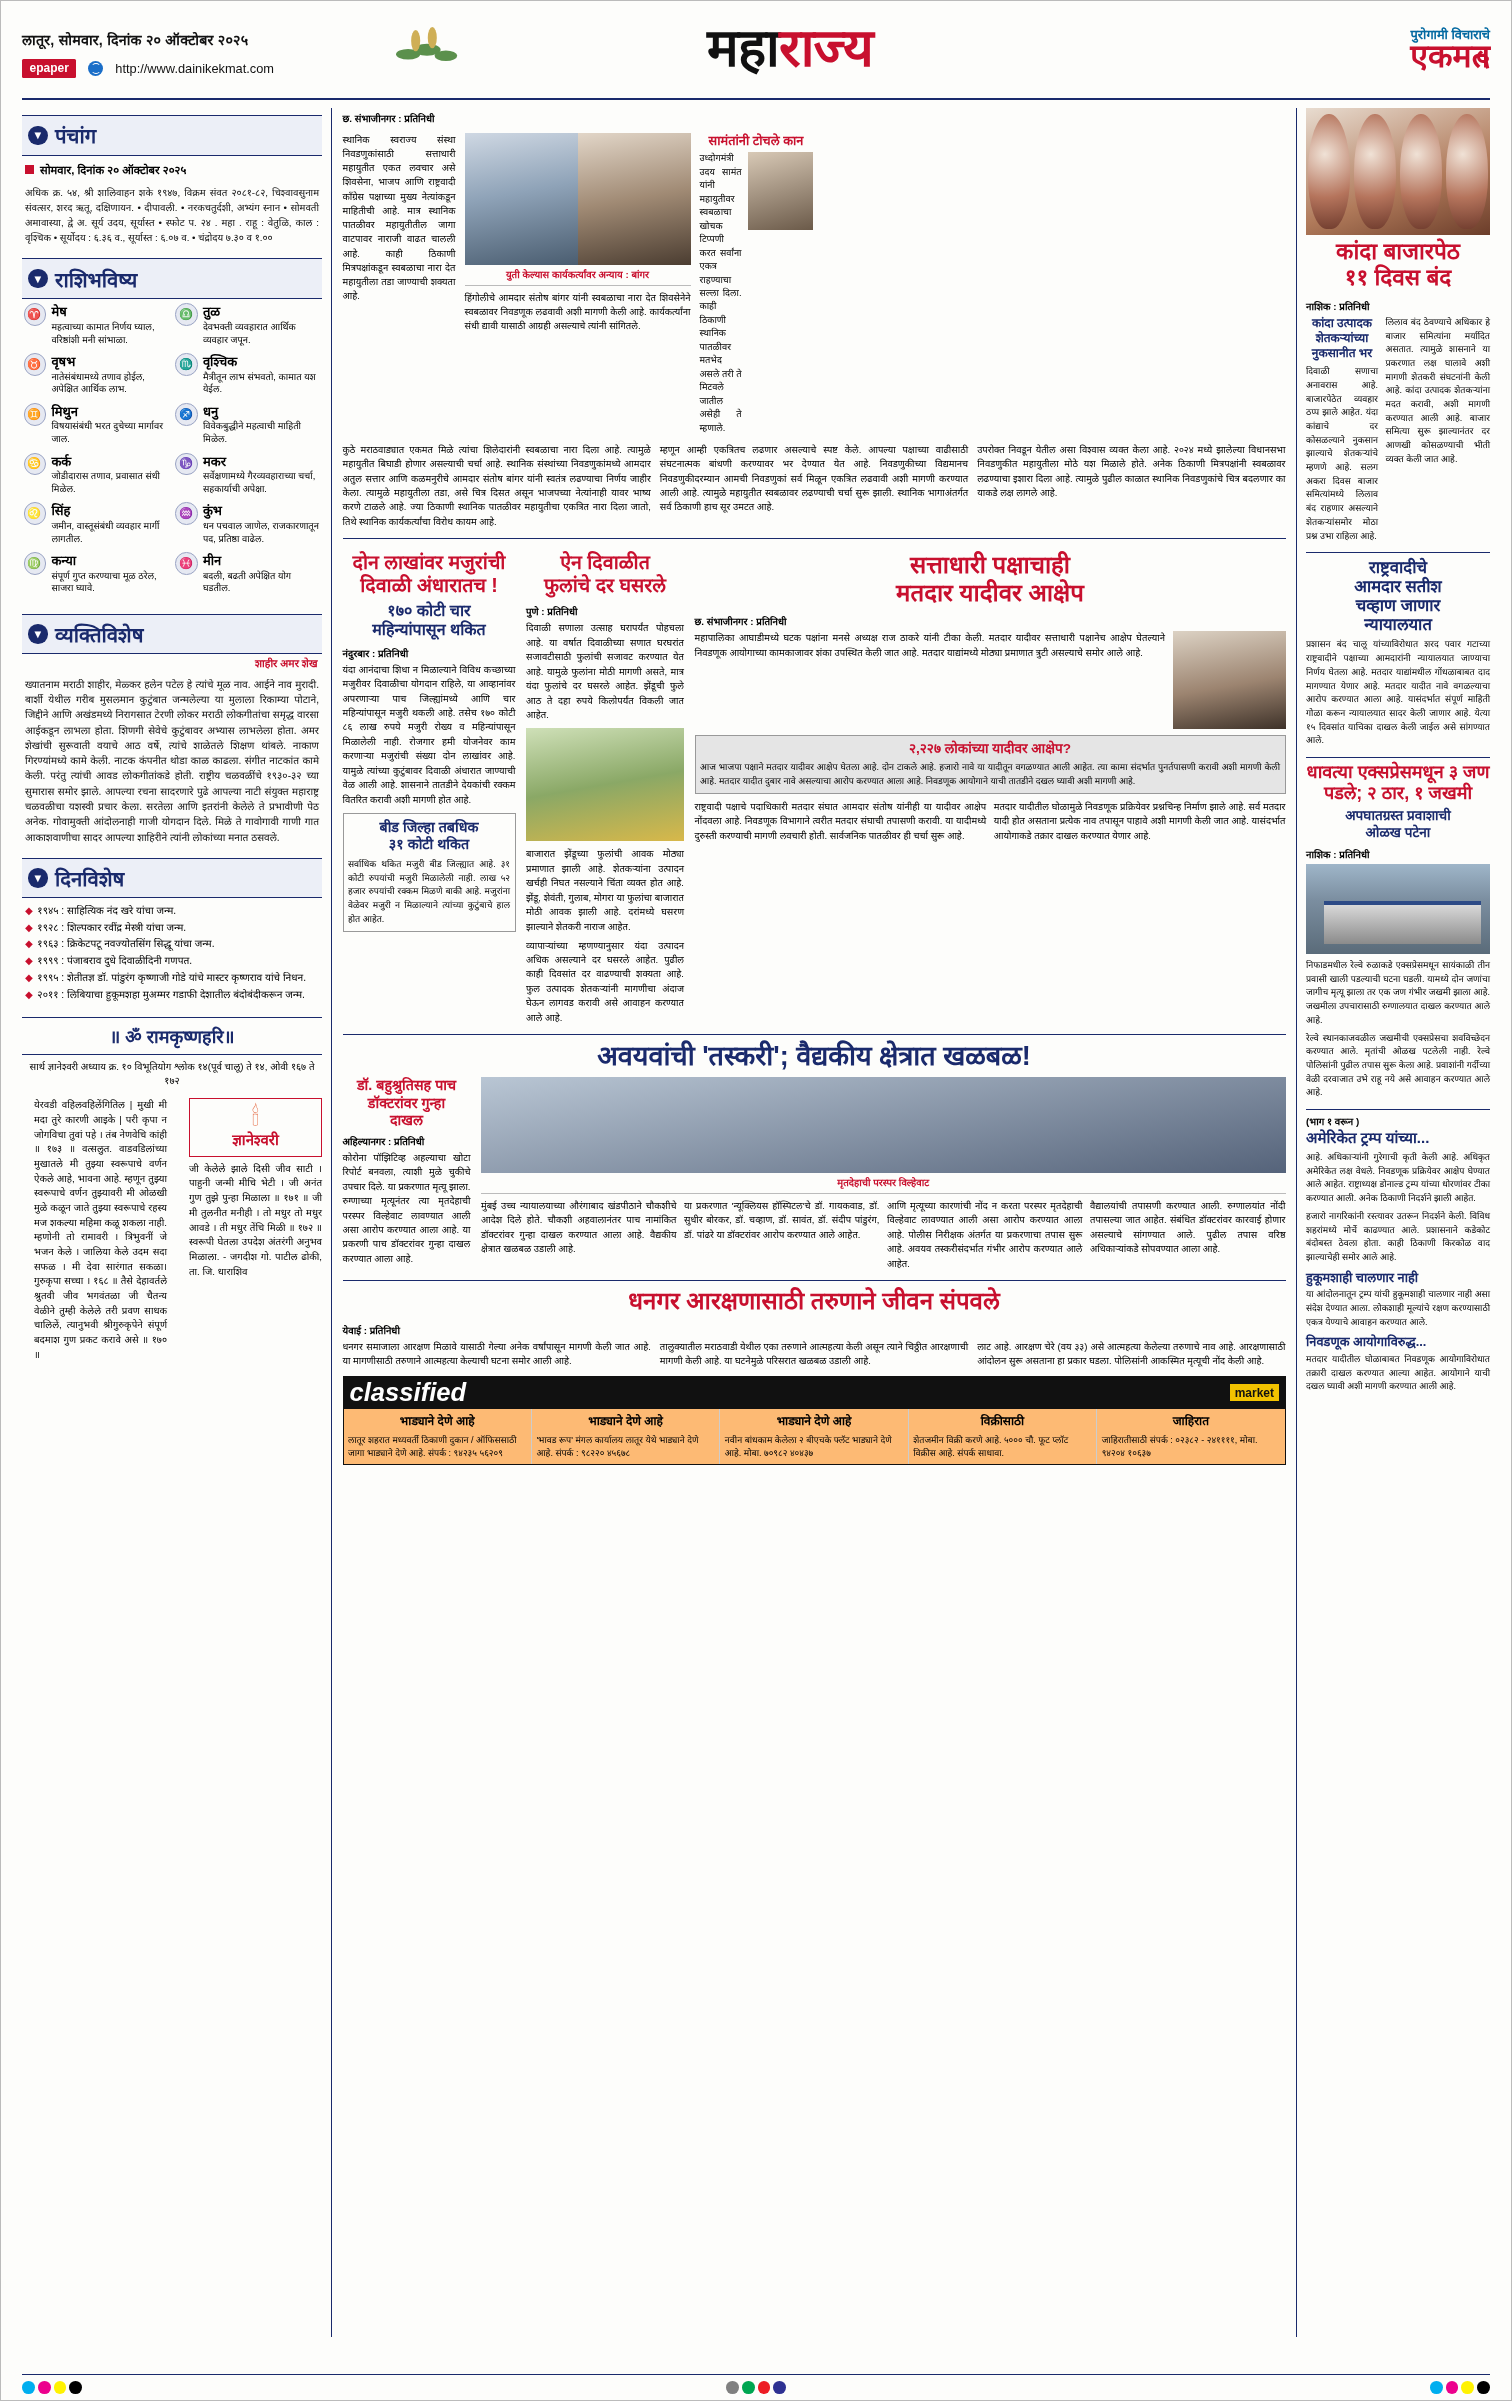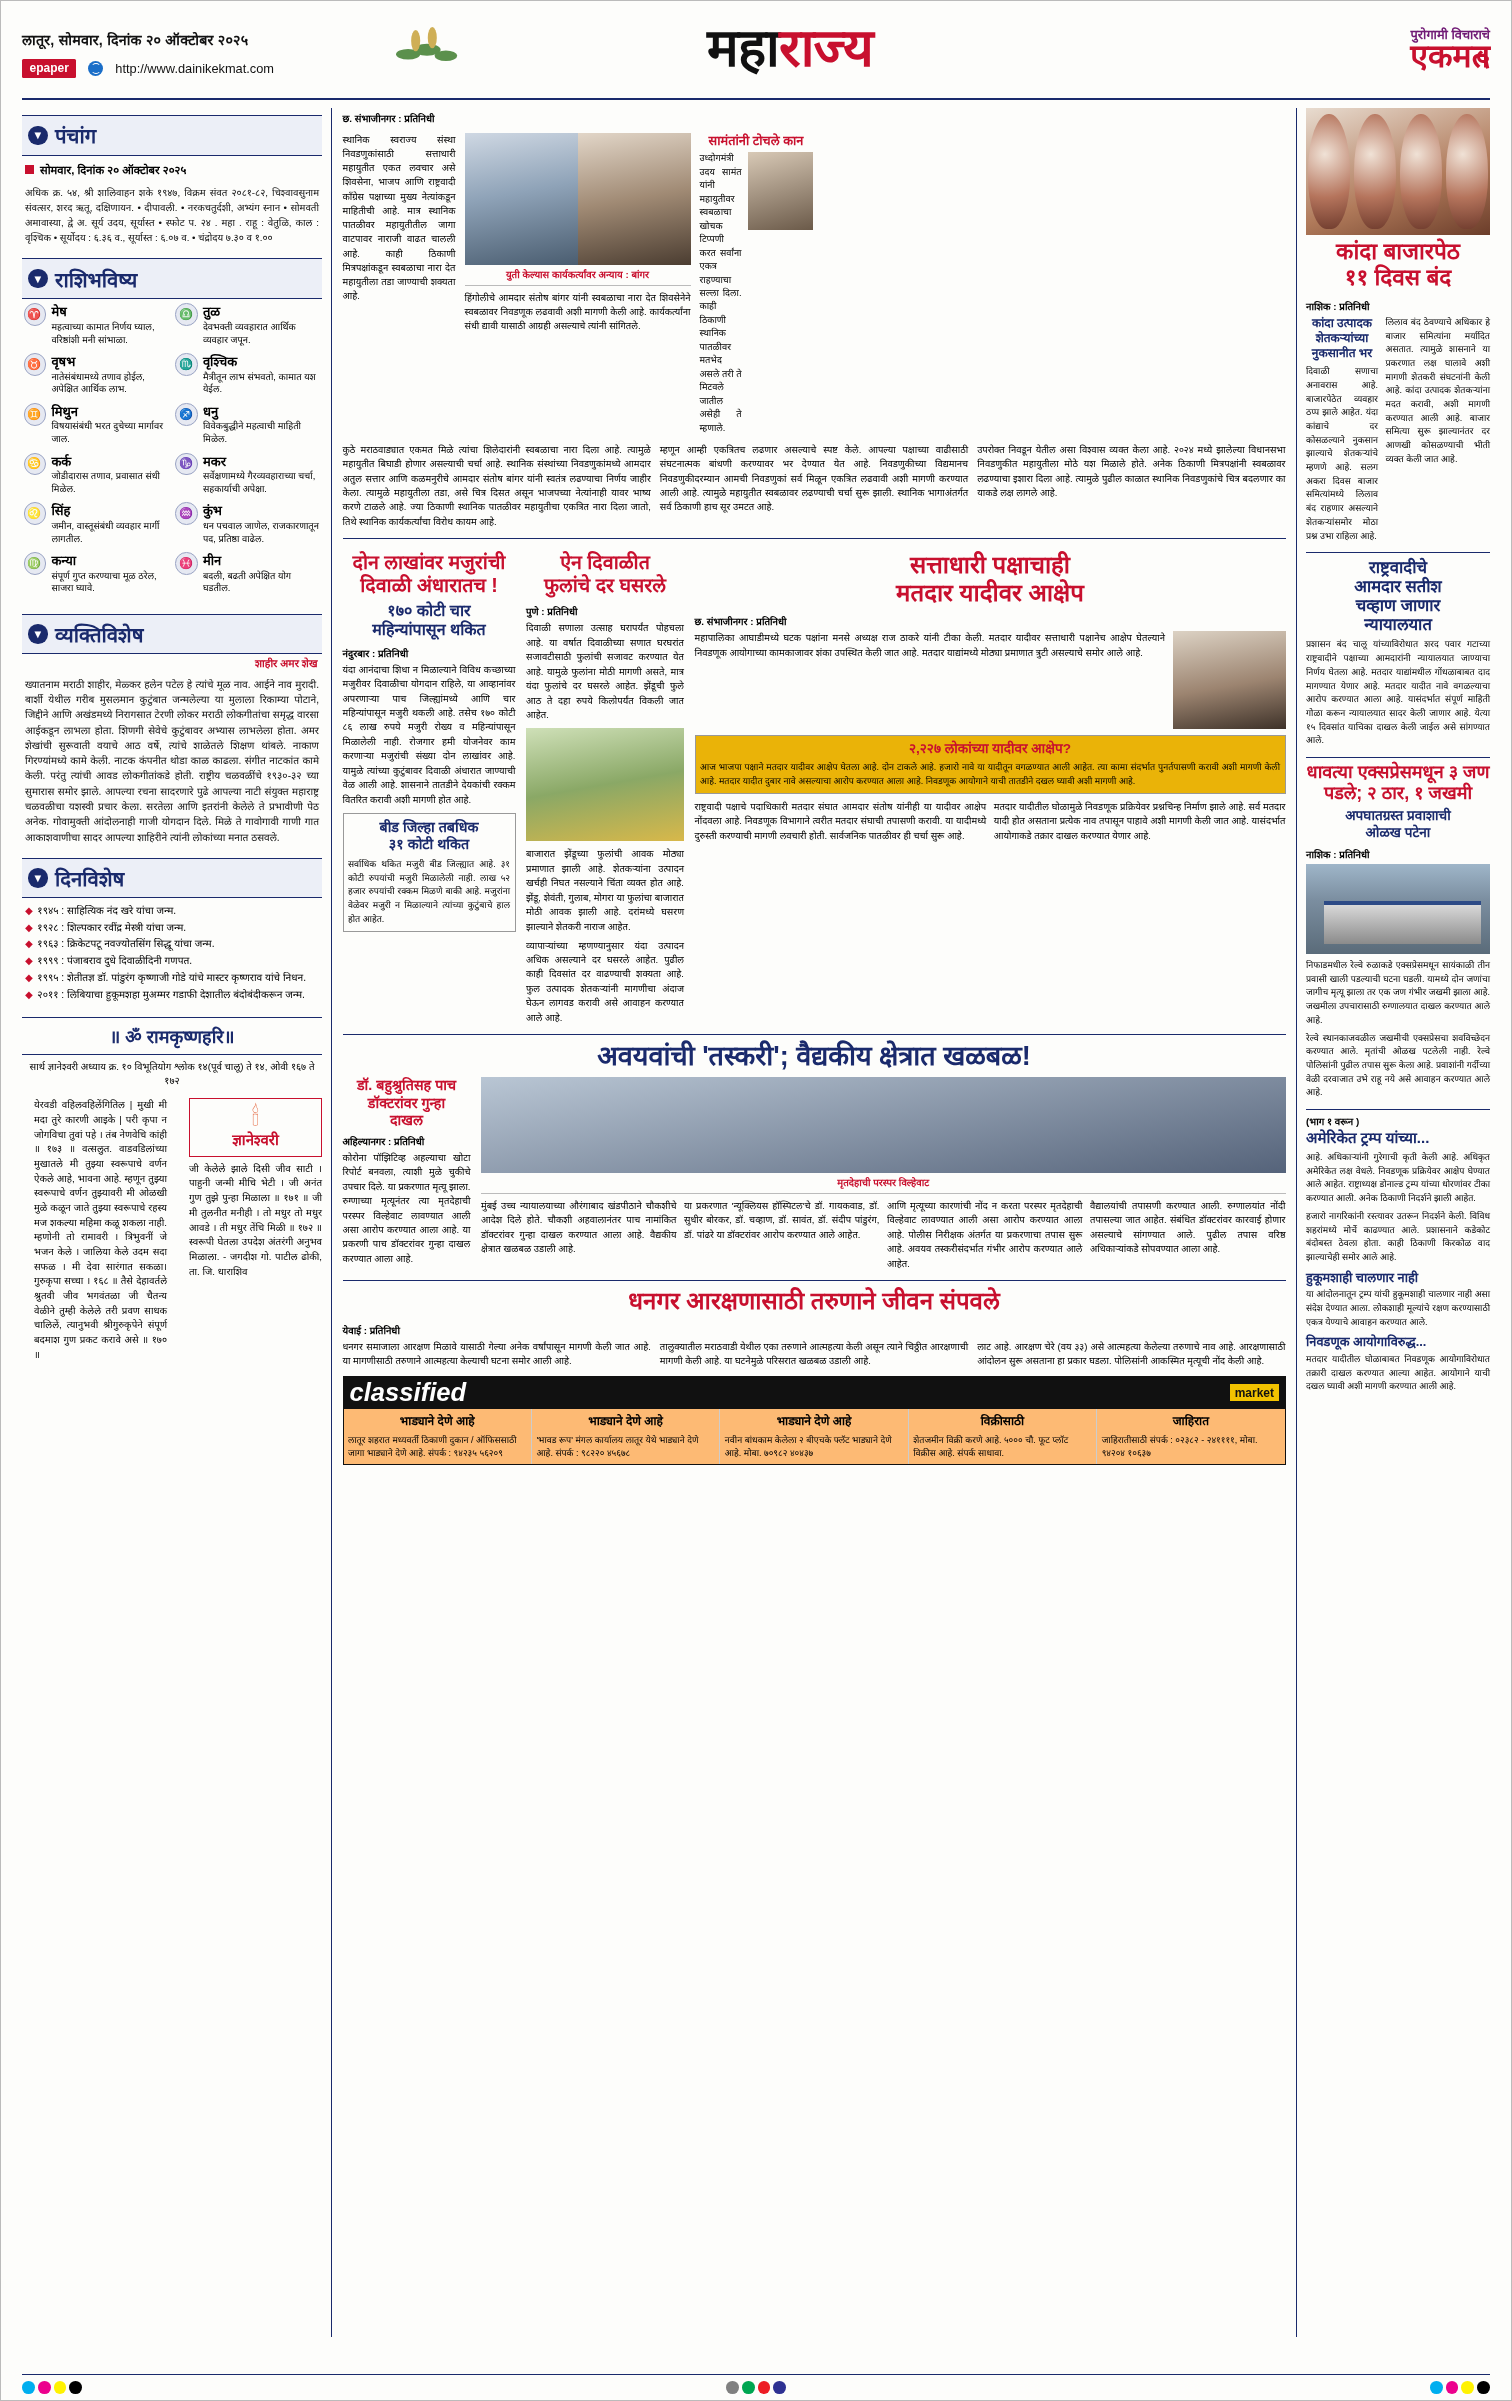--- a/index.html
+++ b/index.html
@@ -20,21 +20,21 @@
   .epbadge { background:#c8102e; color:#fff; font-size:12px; font-weight:bold; padding:2.3px 7.5px; border-radius:1.5px; }
   .globe { width:15px; height:15px; border-radius:50%; background:#1a6ec8; position:relative; }
   .globe:after { content:""; position:absolute; inset:2.3px; border-radius:50%; border:1.5px solid #fff; border-left-color:transparent; border-right-color:transparent;}
   .mh-url { font-size:12.8px; color:#111; }
   .mh-center { flex:1; text-align:center; position:relative; padding-top:4.5px; }
   .logo-main { font-size:53px; font-weight:bold; letter-spacing:-0.8px; line-height:1; }
   .logo-main .maha { color:#111; }
   .logo-main .rajya { color:#c8102e; }
   .logo-wheat { position:absolute; left:47px; top:7.5px; width:68px; height:47px; opacity:.85;}
   .mh-right { width:256px; text-align:right; padding-top:9px; position:relative; }
-  .tag-small { font-size:12.8px; color:#701a75; font-weight:bold; }
+  .tag-small { font-size:12.8px; color:#0369a1; font-weight:bold; }
   .logo-ekmat { font-size:32px; font-weight:bold; color:#c8102e; line-height:1; margin-top:-3px; }
   .pagenum { position:absolute; right:0; top:22.6px; font-size:27px; color:#c8102e; font-weight:bold;}
 
   
   .cols { display:flex; margin-top:7.5px; height:2229px; }
   .col-left { width:310px; border-right:1.5px solid #1a2a6c; padding-right:9px; }
   .col-mid { flex:1; padding:0 10.5px; }
   .col-right { width:194px; border-left:1.5px solid #1a2a6c; padding-left:9px; }
 
   
@@ -376,21 +376,21 @@
             </div>
             <div class="byline">छ. संभाजीनगर : प्रतिनिधी</div>
             <div style="display:flex; gap:7.5px;">
               <div style="flex:1;">
                 <div class="txt">महापालिका आघाडीमध्ये घटक पक्षांना मनसे अध्यक्ष राज ठाकरे यांनी टीका केली. मतदार यादीवर सत्ताधारी पक्षानेच आक्षेप घेतल्याने निवडणूक आयोगाच्या कामकाजावर शंका उपस्थित केली जात आहे. मतदार याद्यांमध्ये मोठ्या प्रमाणात त्रुटी असल्याचे समोर आले आहे.</div>
               </div>
               <div style="width:113px;">
                 <div class="leader-photo"></div>
               </div>
             </div>
-            <div class="box" style="margin-top:6px; background:#eab308;">
+            <div class="box" style="margin-top:6px; background:#e5e5e5;">
               <div class="small-head" style="font-size:13.6px;">२,२२७ लोकांच्या यादीवर आक्षेप?</div>
               <div class="txt small" style="margin-top:3px;">आज भाजपा पक्षाने मतदार यादीवर आक्षेप घेतला आहे. दोन टाकले आहे. हजारो नावे या यादीतून वगळण्यात आली आहेत. त्या कामा संदर्भात पुनर्तपासणी करावी अशी मागणी केली आहे. मतदार यादीत दुबार नावे असल्याचा आरोप करण्यात आला आहे. निवडणूक आयोगाने याची तातडीने दखल घ्यावी अशी मागणी आहे.</div>
             </div>
             <div style="display:flex; gap:7.5px; margin-top:6px;">
               <div class="txt" style="flex:1;">राष्ट्रवादी पक्षाचे पदाधिकारी मतदार संघात आमदार संतोष यांनीही या यादीवर आक्षेप नोंदवला आहे. निवडणूक विभागाने त्वरीत मतदार संघाची तपासणी करावी. या यादीमध्ये दुरुस्ती करण्याची मागणी लवचारी होती. सार्वजनिक पातळीवर ही चर्चा सुरू आहे.</div>
               <div class="txt" style="flex:1;">मतदार यादीतील घोळामुळे निवडणूक प्रक्रियेवर प्रश्नचिन्ह निर्माण झाले आहे. सर्व मतदार यादी होत असताना प्रत्येक नाव तपासून पाहावे अशी मागणी केली जात आहे. यासंदर्भात आयोगाकडे तक्रार दाखल करण्यात येणार आहे.</div>
             </div>
           </div>
         </div>
 

